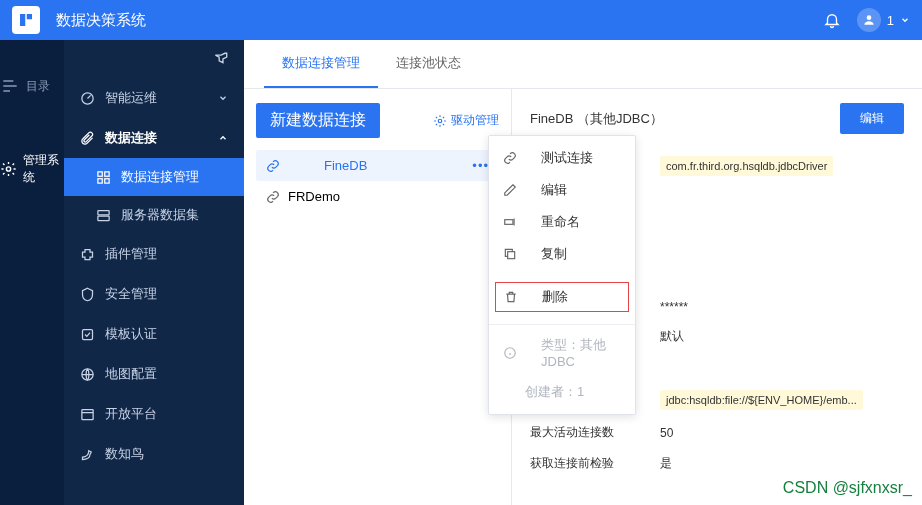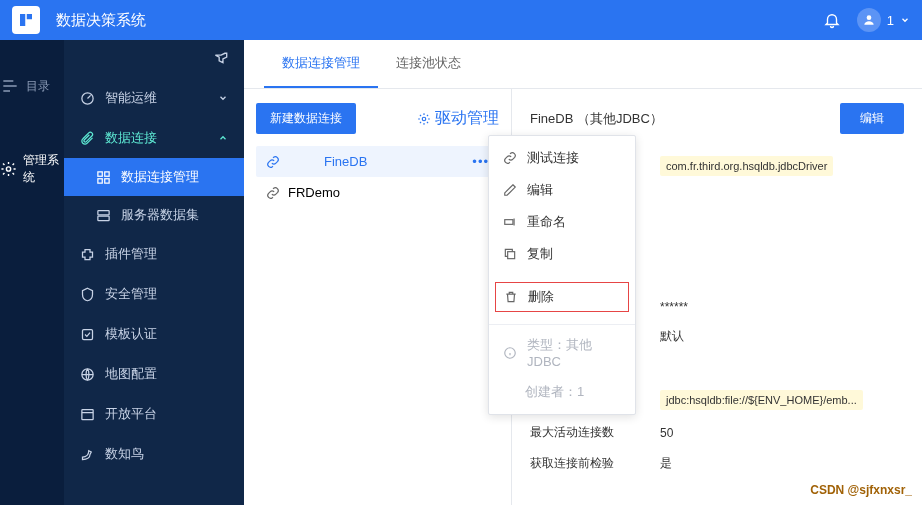--- a/index.html
+++ b/index.html
@@ -13,53 +13,53 @@
     .user-area { display: flex; align-items: center; gap: 6px; font-size: 13px; cursor: pointer; }
     .container { display: flex; height: 465px; }
     .rail { width: 64px; background: #0a1e3d; color: #8a9ab5; display: flex; flex-direction: column; align-items: center; padding-top: 28px; gap: 40px; }
     .rail-item { display: flex; flex-direction: row; align-items: center; gap: 6px; font-size: 12px; cursor: pointer; width: 100%; padding: 8px 0; }
     .rail-item.active { color: #fff; }
     .rail-icon { width: 20px; height: 20px; }
     .sidebar { width: 180px; background: #102748; color: #c8d3e6; font-size: 13px; overflow-y: auto; position: relative; }
     .pin-icon { position: absolute; right: 14px; top: 10px; width: 16px; height: 16px; cursor: pointer; }
     .sidebar-group { padding-top: 38px; }
     .sb-item { display: flex; align-items: center; padding: 11px 16px; cursor: pointer; gap: 10px; position: relative; }
-    .sb-item.expanded { color: #5eead4; }
+    .sb-item.expanded { color: #ffffff; font-weight: bold; }
     .sb-sub { padding-left: 32px; display: flex; align-items: center; gap: 10px; padding-top: 10px; padding-bottom: 10px; cursor: pointer; }
     .sb-sub.active { background: #2a74f1; color: #fff; }
     .sb-icon { width: 15px; height: 15px; flex-shrink: 0; }
     .chevron { margin-left: auto; width: 10px; height: 10px; }
     .main { flex: 1; display: flex; flex-direction: column; background: #fff; }
     .tabs { display: flex; border-bottom: 1px solid #e5e8ed; padding: 0 20px; }
     .tab { padding: 14px 18px; font-size: 13px; color: #666; cursor: pointer; border-bottom: 2px solid transparent; }
     .tab.active { color: #2a74f1; border-bottom-color: #2a74f1; }
     .content { display: flex; flex: 1; overflow: hidden; }
     .left-col { width: 268px; padding: 14px 12px; border-right: 1px solid #e5e8ed; }
     .btn-row { display: flex; align-items: center; justify-content: space-between; margin-bottom: 12px; }
-    .btn-primary { background: #2a74f1; color: #fff; border: none; padding: 7px 14px; font-size: 12px; border-radius: 2px; cursor: pointer; }
-    .link-btn { display: flex; align-items: center; gap: 4px; color: #2a74f1; font-size: 16px; cursor: pointer; }
+    .btn-primary { background: #2a74f1; color: #fff; border: none; padding: 7px 14px; font-size: 16px; border-radius: 2px; cursor: pointer; }
+    .link-btn { display: flex; align-items: center; gap: 4px; color: #2a74f1; font-size: 12px; cursor: pointer; }
     .conn-item { display: flex; align-items: center; padding: 8px 10px; font-size: 13px; gap: 8px; cursor: pointer; border-radius: 2px; }
     .conn-item.active { background: #eef4fe; color: #2a74f1; gap: 44px; }
     .conn-item .more { margin-left: auto; color: #2a74f1; cursor: pointer; letter-spacing: 1px; }
     .link-icon { width: 14px; height: 14px; flex-shrink: 0; }
     .right-col { flex: 1; padding: 14px 18px; overflow-y: auto; position: relative; }
     .detail-header { display: flex; align-items: center; justify-content: space-between; margin-bottom: 22px; }
     .detail-title { font-size: 13px; color: #333; }
     .btn-edit { background: #2a74f1; color: #fff; border: none; padding: 7px 20px; font-size: 12px; border-radius: 2px; cursor: pointer; }
     .detail-row { display: flex; margin-bottom: 14px; font-size: 12px; align-items: center; }
     .detail-label { width: 130px; color: #333; flex-shrink: 0; }
     .detail-value { color: #333; }
     .detail-value.highlight { background: #fff9d9; padding: 4px 6px; border-radius: 2px; max-width: 230px; overflow: hidden; text-overflow: ellipsis; white-space: nowrap; font-size: 11px; }
     .context-menu { position: absolute; left: 488px; top: 135px; width: 148px; background: #fff; border: 1px solid #e0e3e9; box-shadow: 0 2px 10px rgba(0,0,0,0.12); border-radius: 2px; padding: 6px 0; z-index: 100; font-size: 13px; }
-    .ctx-item { display: flex; align-items: center; gap: 10px; padding: 7px 14px; cursor: pointer; color: #333; }
+    .ctx-item { display: flex; align-items: center; gap: 24px; padding: 7px 14px; cursor: pointer; color: #333; }
     .ctx-item.delete { border: 1px solid #e64545; margin: 12px 6px; padding: 5px 8px; }
     .ctx-item.disabled { color: #b0b5bf; cursor: default; }
     .ctx-divider { height: 1px; background: #eceef3; margin: 4px 0; }
     .ctx-icon { width: 14px; height: 14px; flex-shrink: 0; }
-    .watermark { position: absolute; right: 10px; bottom: 8px; font-size: 12px; color: #a16207; z-index: 5; font-weight: bold; }
+    .watermark { position: absolute; right: 10px; bottom: 8px; font-size: 16px; color: #15803d; z-index: 5; }
     svg { display: block; }
   </style>
 </head>
 <body>
 
 <div class="header">
   <div class="logo">
     <svg viewBox="0 0 24 24" width="18" height="18" fill="#2a74f1">
         <path d="M4 4h7v16H4zM13 4h7v7h-7z"></path>
       </svg>

